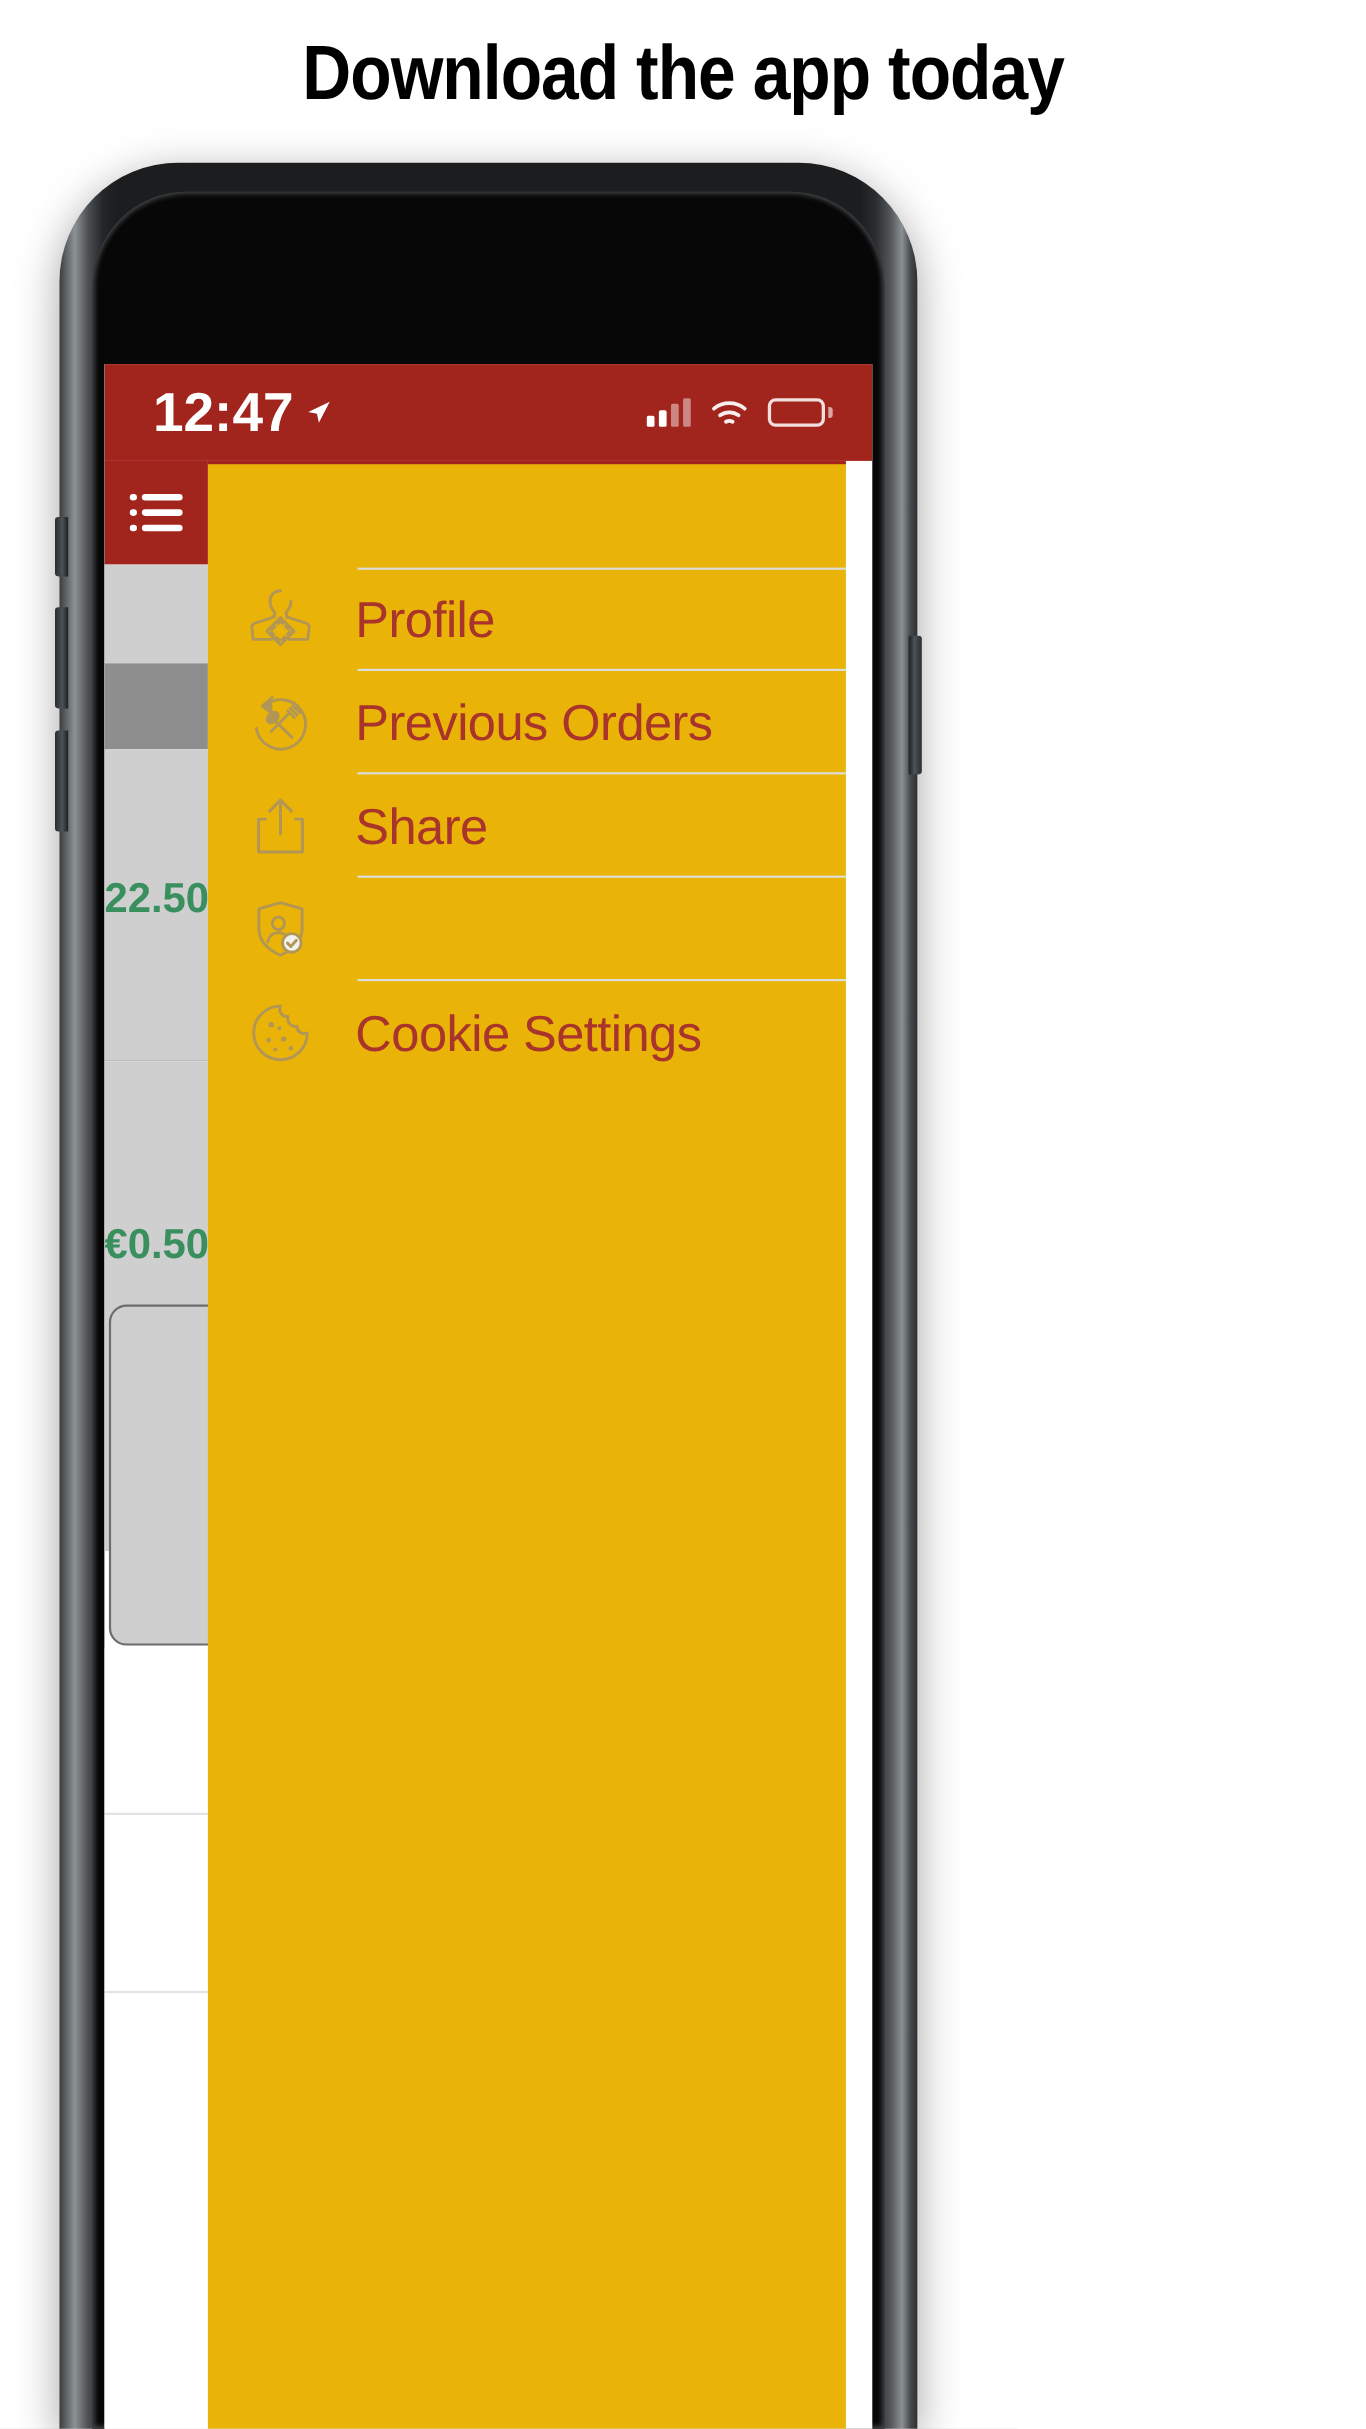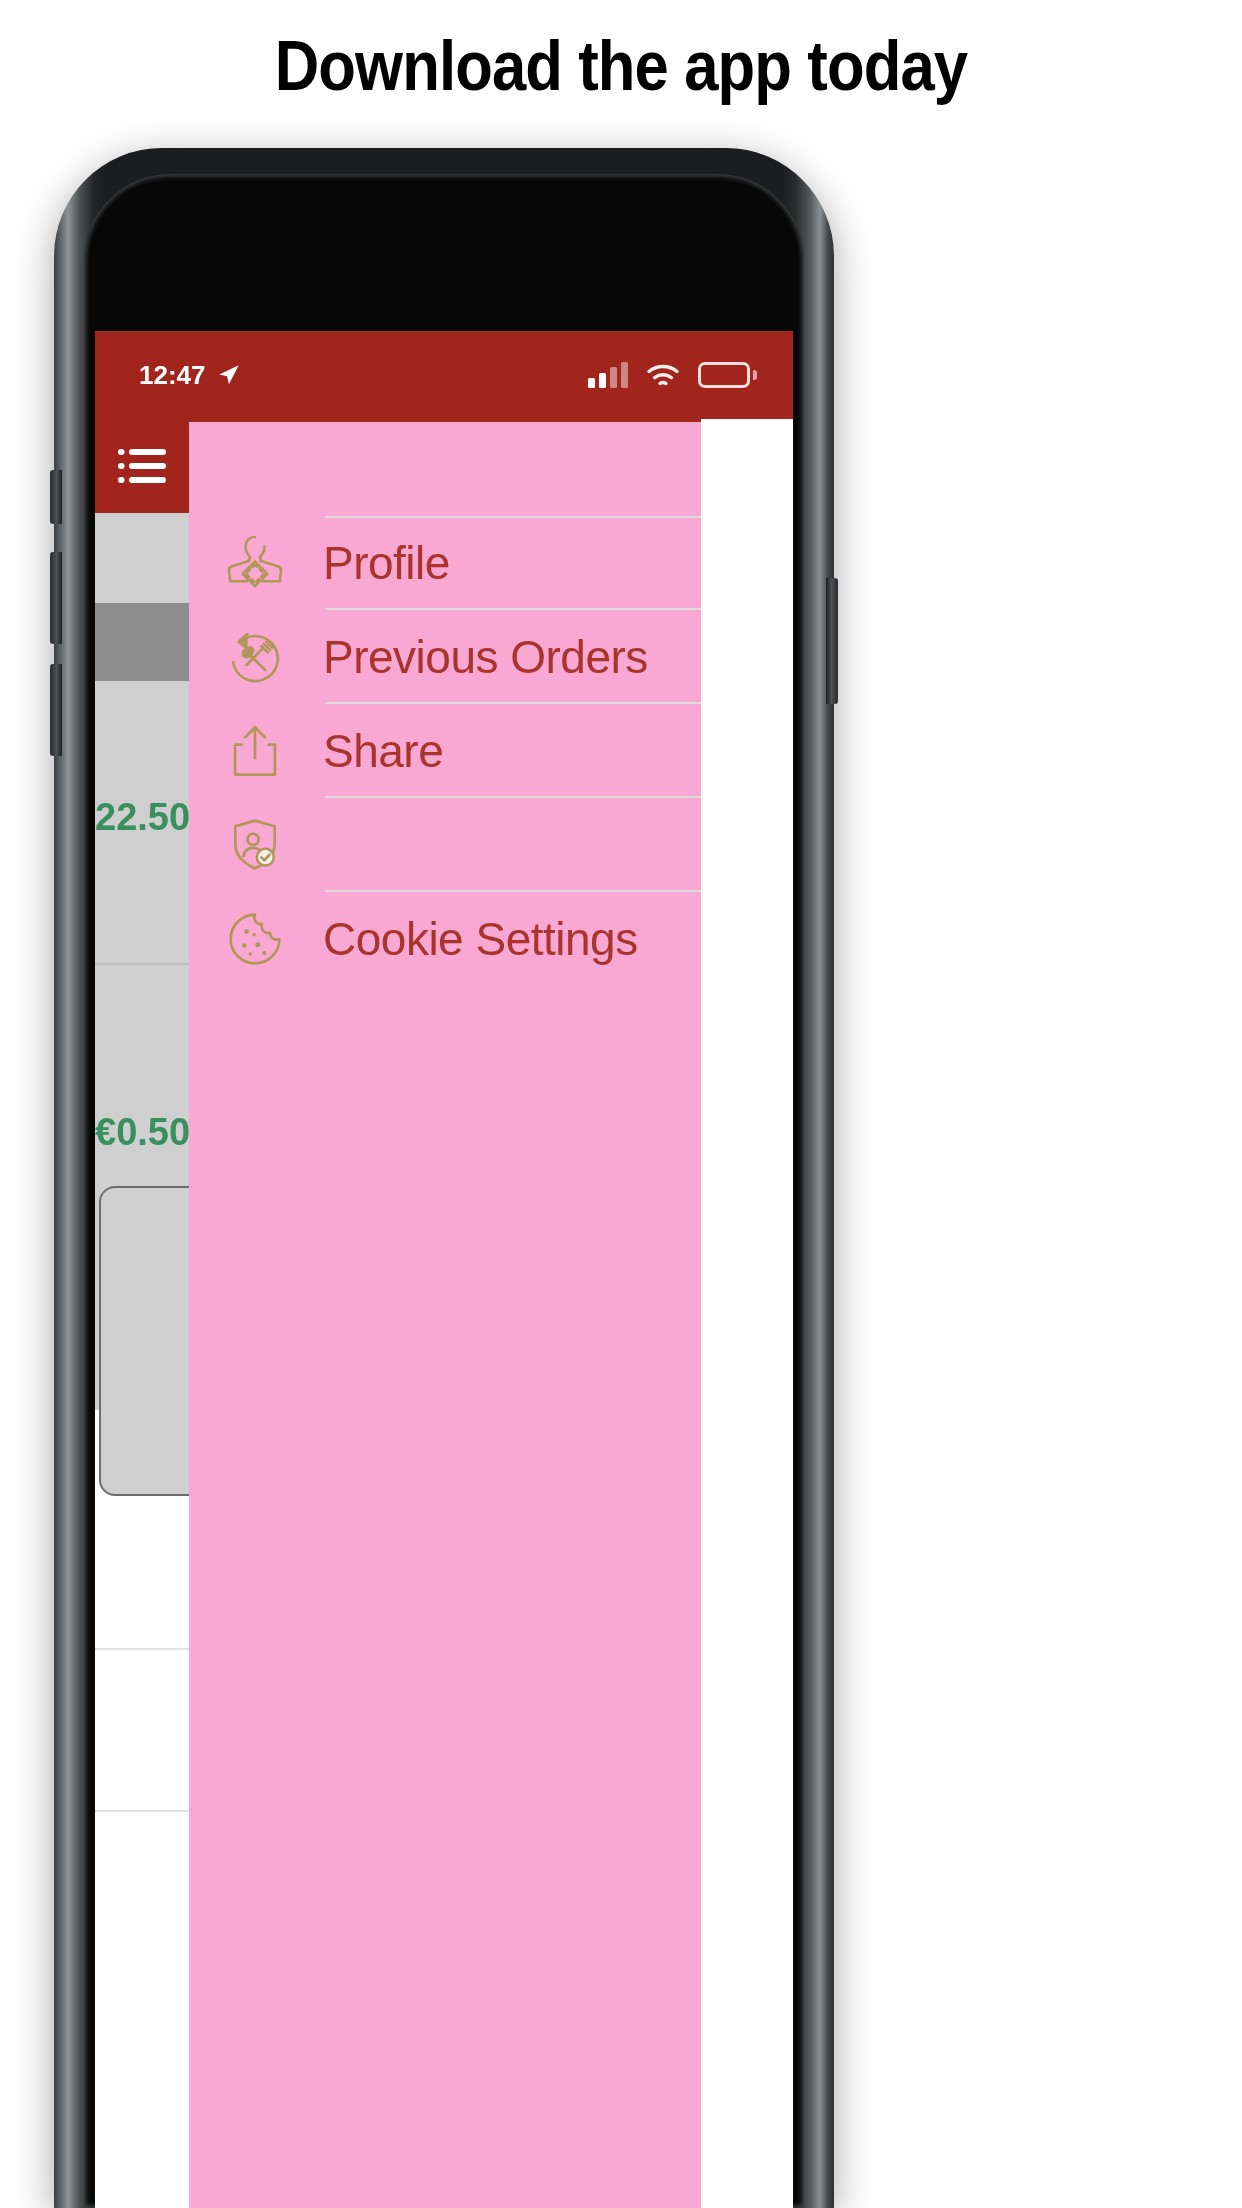--- a/index.html
+++ b/index.html
@@ -86,21 +86,21 @@
 
   
   #status-bar{
     position:absolute; left:0; top:0; width:698px; height:88px;
     background:#A2251D;
     display:flex; align-items:center; justify-content:space-between;
     padding:0 36px 0 44px;
   }
   #status-left{ display:flex; align-items:center; gap:10px; }
   #status-time{
-    color:#ffffff; font-size:26px; font-weight:bold;
+    color:#ffffff; font-size:50px; font-weight:bold;
     letter-spacing:0px;
   }
   #location-arrow{ width:26px; height:26px; display:block; }
   #status-right{ display:flex; align-items:center; gap:18px; }
   #signal-bars{ display:flex; align-items:flex-end; gap:4px; height:26px; }
   #signal-bars i{ display:block; width:7px; background:#ffffff; border-radius:1.5px; }
   #signal-bars i:nth-child(1){ height:10px; }
   #signal-bars i:nth-child(2){ height:15px; }
   #signal-bars i:nth-child(3){ height:21px; background:rgba(255,255,255,.45); }
   #signal-bars i:nth-child(4){ height:26px; background:rgba(255,255,255,.45); }
@@ -152,22 +152,22 @@
   }
   #bg-white-a{ position:absolute; left:0; top:985px; width:94px; height:150px; background:#ffffff; }
   #bg-line-a{ position:absolute; left:0; top:1135px; width:94px; height:2px; background:#e2e2e2; }
   #bg-white-b{ position:absolute; left:0; top:1137px; width:94px; height:160px; background:#ffffff; }
   #bg-line-b{ position:absolute; left:0; top:1297px; width:94px; height:2px; background:#e2e2e2; }
   #bg-white-c{ position:absolute; left:0; top:1299px; width:94px; height:396px; background:#ffffff; }
 
   
   #drawer{
     position:absolute; left:94px; top:88px;
-    width:512px; height:1789px;
-    background:#f9a8d4;
+    width:580px; height:1789px;
+    background:#eab308;
     border-top:3px solid #A2251D;
   }
   #drawer-top-pad{ height:94px; }
 
   .menu-item{
     position:relative;
     height:94px;
     display:flex; align-items:center;
     padding-left:28px;
   }

